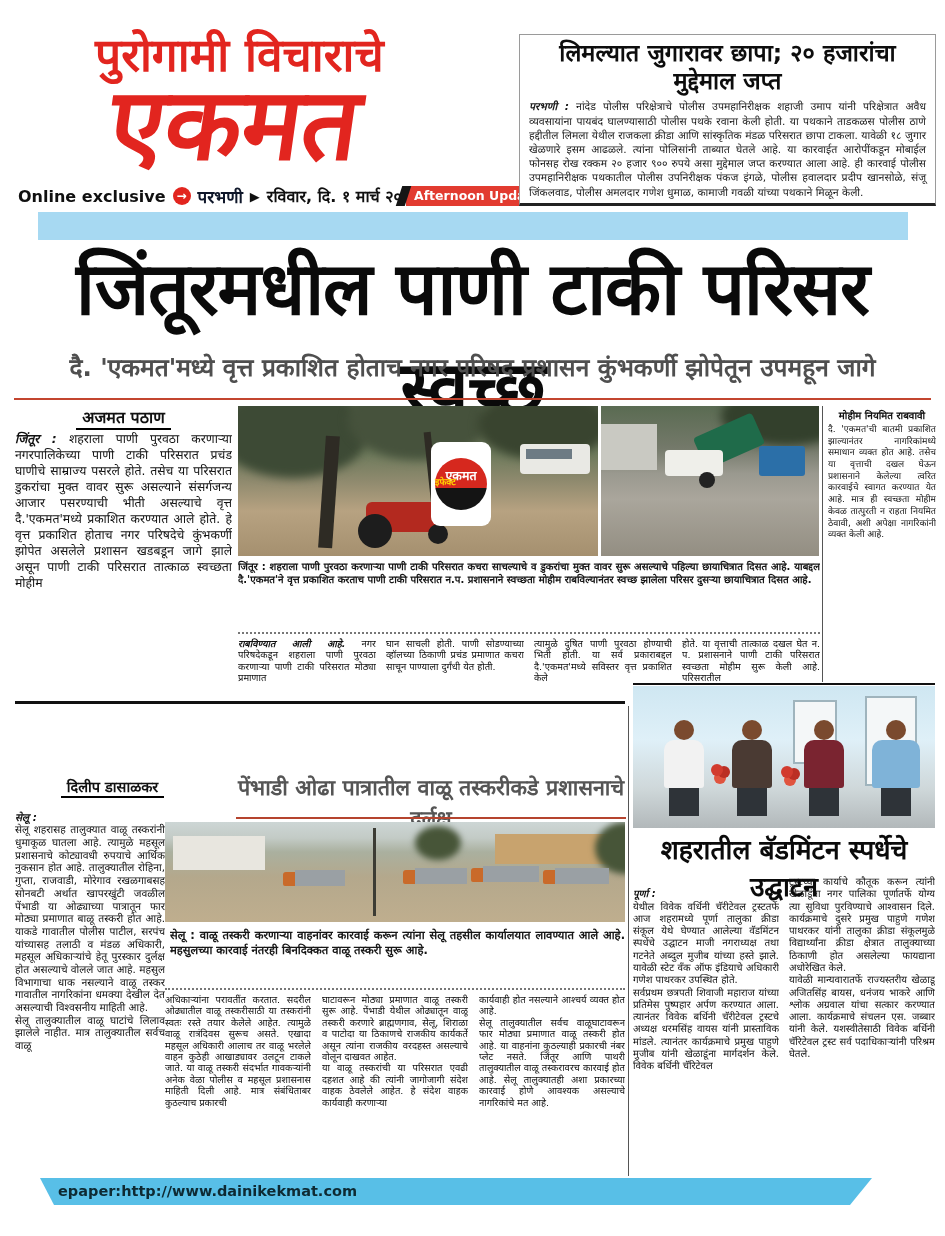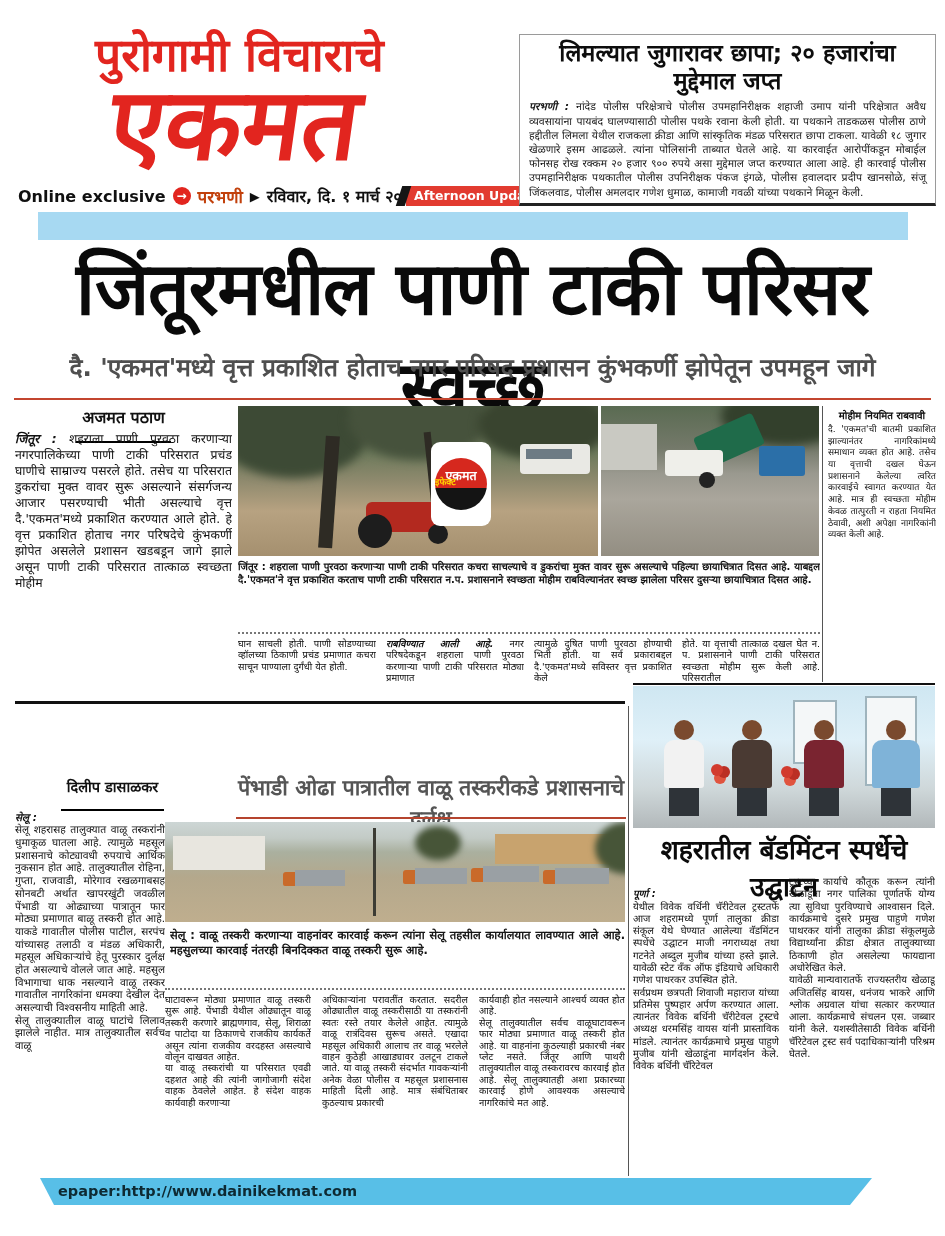--- a/index.html
+++ b/index.html
@@ -11,21 +11,21 @@
 
   
   .tagline{left:95px;top:30px;width:345px;text-align:left;font-size:46px;line-height:1.1;
            font-weight:800;color:#e2251f;}
   .paper-title{left:40px;top:72px;width:390px;text-align:center;font-size:100px;line-height:1.05;
            font-weight:800;color:#e2251f;transform:skewX(-8deg);}
   .dateline{left:18px;top:185px;height:22px;display:flex;align-items:center;gap:7px;}
   .online-ex{font-size:16px;font-weight:800;color:#101010;}
   .arrow-chip{width:18px;height:18px;border-radius:50%;background:#e2251f;color:#fff;
            font-size:12px;font-weight:800;display:flex;align-items:center;justify-content:center;}
-  .edition{font-size:17px;font-weight:800;color:#c2410c;}
+  .edition{font-size:17px;font-weight:800;color:#0f172a;}
   .play{font-size:13px;color:#101010;}
   .date-text{font-size:16px;font-weight:600;color:#101010;}
   .afternoon{left:406px;top:186px;height:20px;padding:0 8px;background:#e23b30;color:#fff;
            font-size:12.5px;font-weight:700;line-height:20px;}
   .afternoon::before{content:"";position:absolute;left:-7px;top:0;bottom:0;width:9px;
            background:#151515;transform:skewX(-18deg);}
 
   
   .top-box{left:519px;top:34px;width:417px;height:172px;border:1px solid #9a9a9a;
            border-bottom:3px solid #222;padding:4px 9px 0;overflow:hidden;background:#fff;}
@@ -35,21 +35,21 @@
 
   
   .blue-band{left:38px;top:212px;width:870px;height:28px;background:#a7d9f2;}
   .main-headline{left:0;top:240px;width:945px;text-align:center;font-size:73px;line-height:1.35;
            font-weight:800;color:#0a0a0a;letter-spacing:-1px;}
   .sub-headline{left:0;top:351px;width:945px;text-align:center;font-size:24.5px;line-height:1.4;
            font-weight:800;color:#4f4f4f;}
   .red-rule{left:14px;top:398px;width:917px;height:2px;background:#c3452f;}
 
   .byline{text-align:center;font-weight:800;}
-  .byline span{border-bottom:2px solid #000;padding:0 6px 14px;}
+  .byline span{border-bottom:2px solid #000;padding:0 6px 1px;}
 
   .lead-left{left:15px;top:406px;width:217px;height:292px;overflow:hidden;}
   .lead-left .byline{font-size:16px;margin-bottom:4px;}
   .lead-left .body{font-size:12.3px;line-height:1.3;}
 
   .photo{overflow:hidden;}
   .photo1{left:238px;top:406px;width:360px;height:150px;}
   .photo2{left:601px;top:406px;width:218px;height:150px;}
   .photo3{left:633px;top:686px;width:302px;height:142px;}
   .photo4{left:165px;top:822px;width:460px;height:100px;}
@@ -210,25 +210,25 @@
 
   <div class="abs lead-right just">
     <div class="subhead">मोहीम नियमित राबवावी</div>
     <span>दै. 'एकमत'ची बातमी प्रकाशित झाल्यानंतर नागरिकांमध्ये समाधान व्यक्त होत आहे. तसेच या वृत्ताची दखल घेऊन प्रशासनाने केलेल्या त्वरित कारवाईचे स्वागत करण्यात येत आहे. मात्र ही स्वच्छता मोहीम केवळ तात्पुरती न राहता नियमित ठेवावी, अशी अपेक्षा नागरिकांनी व्यक्त केली आहे.</span>
   </div>
 
   <div class="abs lead-caption caption just">जिंतूर : शहराला पाणी पुरवठा करणाऱ्या पाणी टाकी परिसरात कचरा साचल्याचे व डुकरांचा मुक्त वावर सुरू असल्याचे पहिल्या छायाचित्रात दिसत आहे. याबद्दल दै.'एकमत'ने वृत्त प्रकाशित करताच पाणी टाकी परिसरात न.प. प्रशासनाने स्वच्छता मोहीम राबविल्यानंतर स्वच्छ झालेला परिसर दुसऱ्या छायाचित्रात दिसत आहे.</div>
   <div class="abs dotted dot1"></div>
 
   <div class="abs cols lead-cols">
-    <div class="just">घान साचली होती. पाणी सोडण्याच्या व्हॉलच्या ठिकाणी प्रचंड प्रमाणात कचरा साचून पाण्याला दुर्गंधी येत होती.</div>
     <div class="just">
       <span class="lead-in">राबविण्यात आली आहे.</span>
       <span>नगर परिषदेकडून शहराला पाणी पुरवठा करणाऱ्या पाणी टाकी परिसरात मोठ्या प्रमाणात</span>
     </div>
+    <div class="just">घान साचली होती. पाणी सोडण्याच्या व्हॉलच्या ठिकाणी प्रचंड प्रमाणात कचरा साचून पाण्याला दुर्गंधी येत होती.</div>
     <div class="just">त्यामुळे दुषित पाणी पुरवठा होण्याची भिती होती. या सर्व प्रकाराबद्दल दै.'एकमत'मध्ये सविस्तर वृत्त प्रकाशित केले</div>
     <div class="just">होते. या वृत्ताची तात्काळ दखल घेत न. प. प्रशासनाने पाणी टाकी परिसरात स्वच्छता मोहीम सुरू केली आहे. परिसरातील</div>
   </div>
 
   <div class="abs hrule hr-left"></div>
   <div class="abs hrule hr-right"></div>
 
   <div class="abs byline sand-byline"><span>दिलीप डासाळकर</span></div>
   <div class="abs sand-sub">पेंभाडी ओढा पात्रातील वाळू तस्करीकडे प्रशासनाचे दुर्लक्ष</div>
   <div class="abs sand-sub-rule"></div>
@@ -248,23 +248,23 @@
     <div class="p4-truck" style="left:318px;top:44px;width:56px;"></div>
     <div class="p4-truck" style="left:390px;top:46px;width:54px;"></div>
     <div class="p4-truck" style="left:130px;top:48px;width:50px;"></div>
     <div class="p4-pole"></div>
   </div>
 
   <div class="abs sand-caption caption just">सेलू : वाळू तस्करी करणाऱ्या वाहनांवर कारवाई करून त्यांना सेलू तहसील कार्यालयात लावण्यात आले आहे. महसुलच्या कारवाई नंतरही बिनदिक्कत वाळू तस्करी सुरू आहे.</div>
   <div class="abs dotted dot2"></div>
 
   <div class="abs cols sand-cols">
+    <div class="just pre">अधिकाऱ्यांना परावतींत करतात. सदरील ओढ्यातील वाळू तस्करीसाठी या तस्करांनी स्वतः रस्ते तयार केलेले आहेत. त्यामुळे वाळू रात्रंदिवस सुरूच असते. एखादा महसूल अधिकारी आलाच तर वाळू भरलेले वाहन कुठेही आखाड्यावर उलटून टाकले जाते. या वाळू तस्करी संदर्भात गावकऱ्यांनी अनेक वेळा पोलीस व महसूल प्रशासनास माहिती दिली आहे. मात्र संबंधिताबर कुठल्याच प्रकारची</div>
     <div class="just pre">घाटावरून मोठ्या प्रमाणात वाळू तस्करी सुरू आहे. पेंभाडी येथील ओढ्यातून वाळू तस्करी करणारे ब्राह्मणगाव, सेलू, शिराळा व पाटोदा या ठिकाणचे राजकीय कार्यकर्ते असून त्यांना राजकीय वरदहस्त असल्याचे वोलून दाखवत आहेत.
 या वाळू तस्करांची या परिसरात एवढी दहशत आहे की त्यांनी जागोजागी संदेश वाहक ठेवलेले आहेत. हे संदेश वाहक कार्यवाही करणाऱ्या</div>
-    <div class="just pre">अधिकाऱ्यांना परावतींत करतात. सदरील ओढ्यातील वाळू तस्करीसाठी या तस्करांनी स्वतः रस्ते तयार केलेले आहेत. त्यामुळे वाळू रात्रंदिवस सुरूच असते. एखादा महसूल अधिकारी आलाच तर वाळू भरलेले वाहन कुठेही आखाड्यावर उलटून टाकले जाते. या वाळू तस्करी संदर्भात गावकऱ्यांनी अनेक वेळा पोलीस व महसूल प्रशासनास माहिती दिली आहे. मात्र संबंधिताबर कुठल्याच प्रकारची</div>
     <div class="just pre">कार्यवाही होत नसल्याने आश्चर्य व्यक्त होत आहे.
 सेलू तालुक्यातील सर्वच वाळूघाटावरून फार मोठ्या प्रमाणात वाळू तस्करी होत आहे. या वाहनांना कुठल्याही प्रकारची नंबर प्लेट नसते. जिंतूर आणि पाथरी तालुक्यातील वाळू तस्करावरच कारवाई होत आहे. सेलू तालुक्यातही अशा प्रकारच्या कारवाई होणे आवश्यक असल्याचे नागरिकांचे मत आहे.</div>
   </div>
 
   <div class="abs vrule vr-stories"></div>
 
   <div class="abs photo photo3">
     <div class="p3-frame" style="left:232px;top:10px;width:48px;height:86px;"></div>
     <div class="p3-frame" style="left:160px;top:14px;width:40px;height:60px;"></div>
     <div class="person" style="left:28px;">

